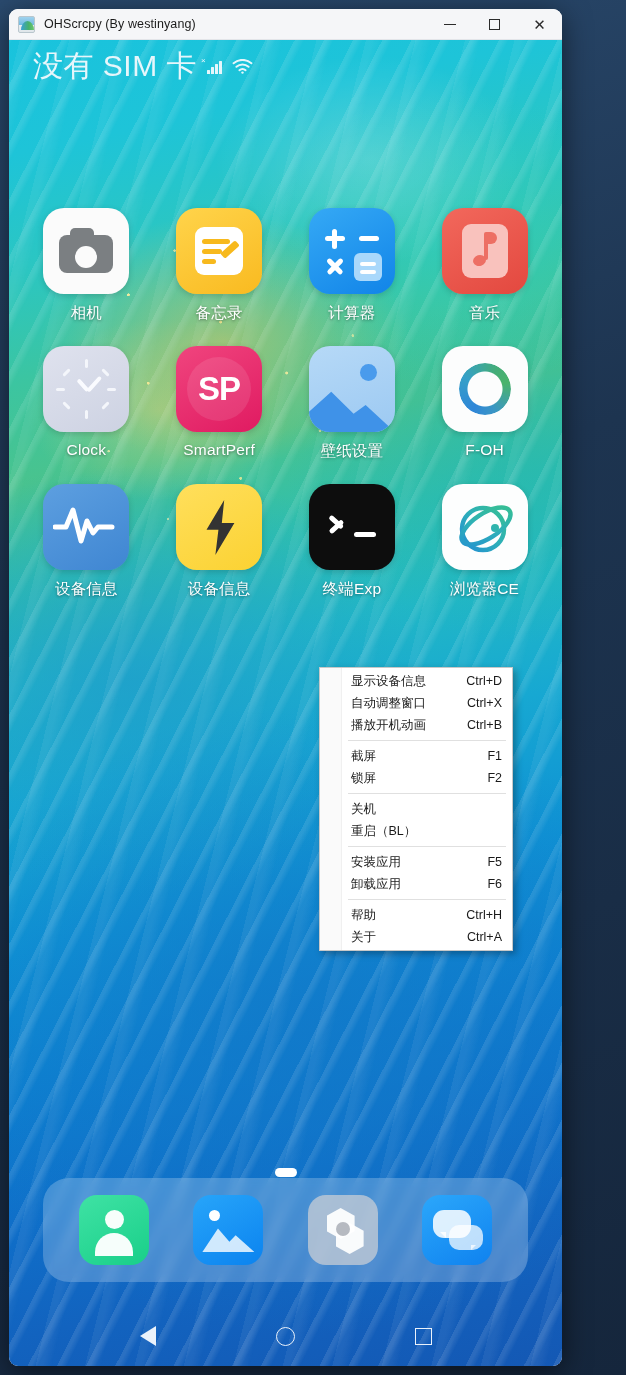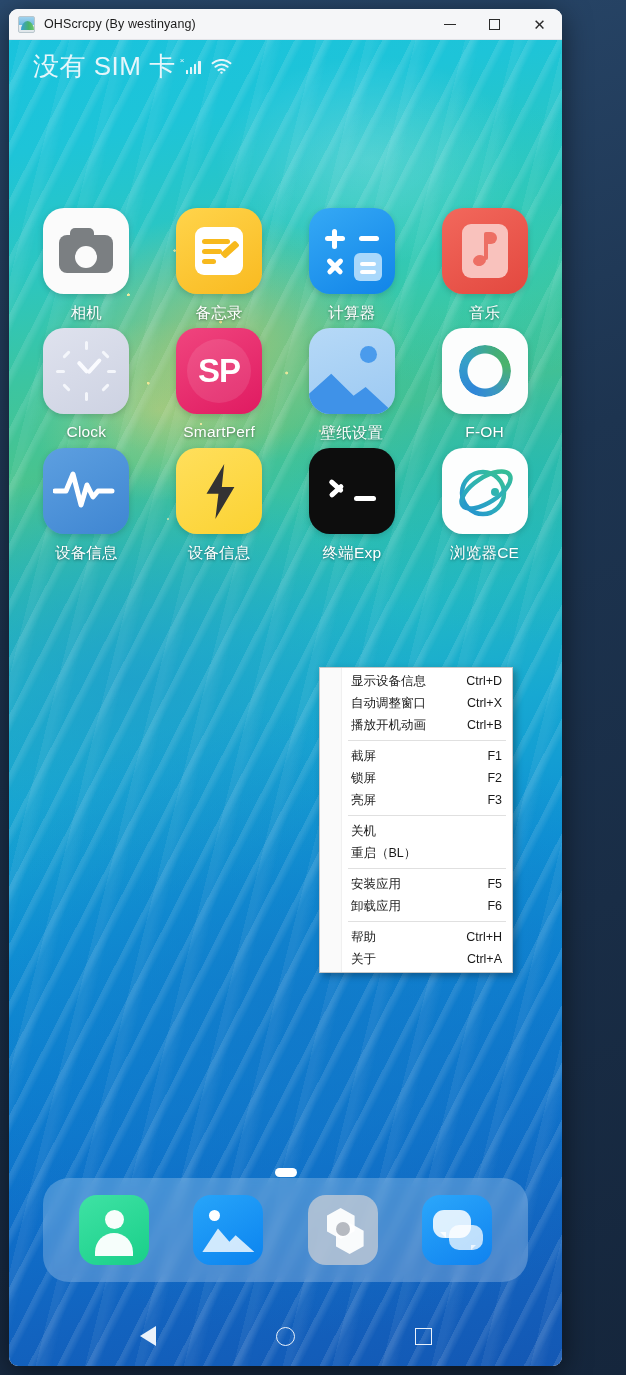--- a/index.html
+++ b/index.html
@@ -139,21 +139,21 @@
 
   
   #statusbar {
     position: absolute; left: 0; top: 0; right: 0; height: 52px;
     display: flex; align-items: center;
     padding: 0 24px;
     color: #eaf7fb;
     z-index: 5;
   }
   #status-left { display: flex; align-items: center; gap: 10px; }
-  #sim-text { font-size: 26px; font-weight: 400; letter-spacing: .5px; color: #e6f6fb; }
+  #sim-text { font-size: 30px; font-weight: 400; letter-spacing: .5px; color: #e6f6fb; }
   .signal-wrap { position: relative; display: flex; align-items: flex-end; gap: 1.5px; height: 15px; }
   .signal-wrap .x {
     position: absolute; left: -6px; top: -2px;
     font-size: 8px; color: #e6f6fb; line-height: 1;
   }
   .sbar { width: 2.6px; background: #e6f6fb; border-radius: .6px; }
   .sbar.b1 { height: 4px; } .sbar.b2 { height: 7px; }
   .sbar.b3 { height: 10px; } .sbar.b4 { height: 13px; }
   .wifi { width: 21px; height: 15px; position: relative; }
   #status-right { margin-left: auto; display: flex; align-items: center; gap: 13px; }
@@ -167,21 +167,21 @@
     width: 2.6px; height: 6px; border-radius: 0 2px 2px 0; background: #dff4fa;
   }
   .battery-fill { height: 100%; border-radius: 1.5px; background: #00e500; }
   #clock-text { font-size: 22px; color: #e6f6fb; letter-spacing: .4px; }
 
   
   #appgrid {
     position: absolute; left: 0; right: 0; top: 168px;
     display: grid;
     grid-template-columns: repeat(4, 1fr);
-    row-gap: 4px;
+    row-gap: 22px;
     padding: 0 11px;
     z-index: 3;
   }
   .app {
     display: flex; flex-direction: column; align-items: center; gap: 9px;
     cursor: default;
   }
   .icon {
     width: 86px; height: 86px; border-radius: 21px;
     position: relative; overflow: hidden;
@@ -667,24 +667,20 @@
         </div>
         <div class="menu-sep"></div>
         <div class="menu-item">
           <span class="menu-label">截屏</span>
           <span class="menu-accel">F1</span>
         </div>
         <div class="menu-item">
           <span class="menu-label">锁屏</span>
           <span class="menu-accel">F2</span>
         </div>
-        <div class="menu-item">
-          <span class="menu-label">亮屏</span>
-          <span class="menu-accel">F3</span>
-        </div>
         <div class="menu-sep"></div>
         <div class="menu-item">
           <span class="menu-label">关机</span>
         </div>
         <div class="menu-item">
           <span class="menu-label">重启（BL）</span>
         </div>
         <div class="menu-sep"></div>
         <div class="menu-item">
           <span class="menu-label">安装应用</span>

